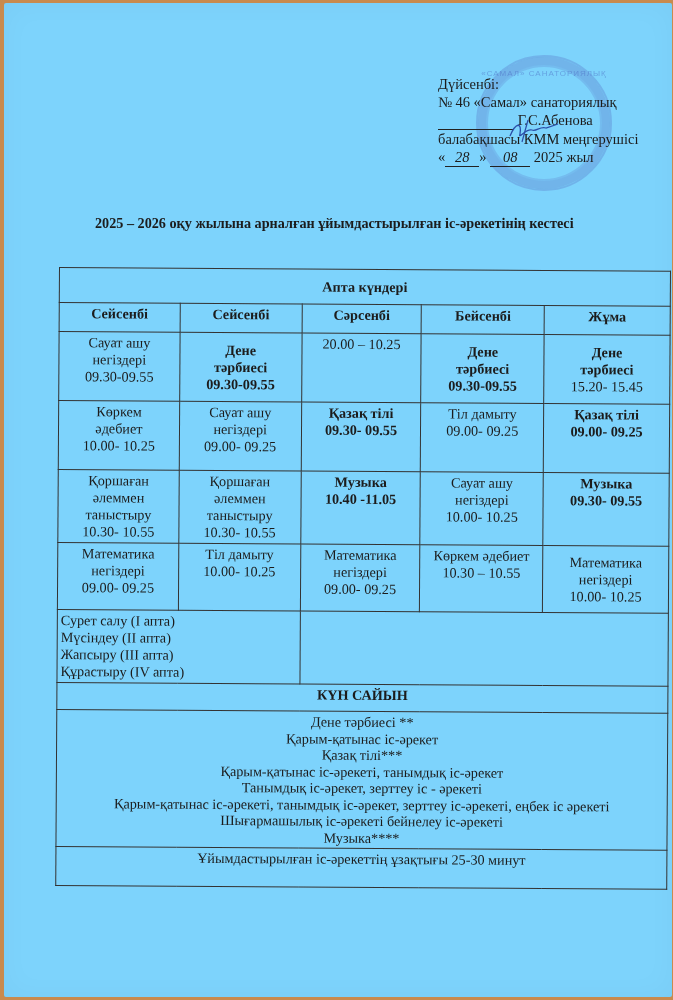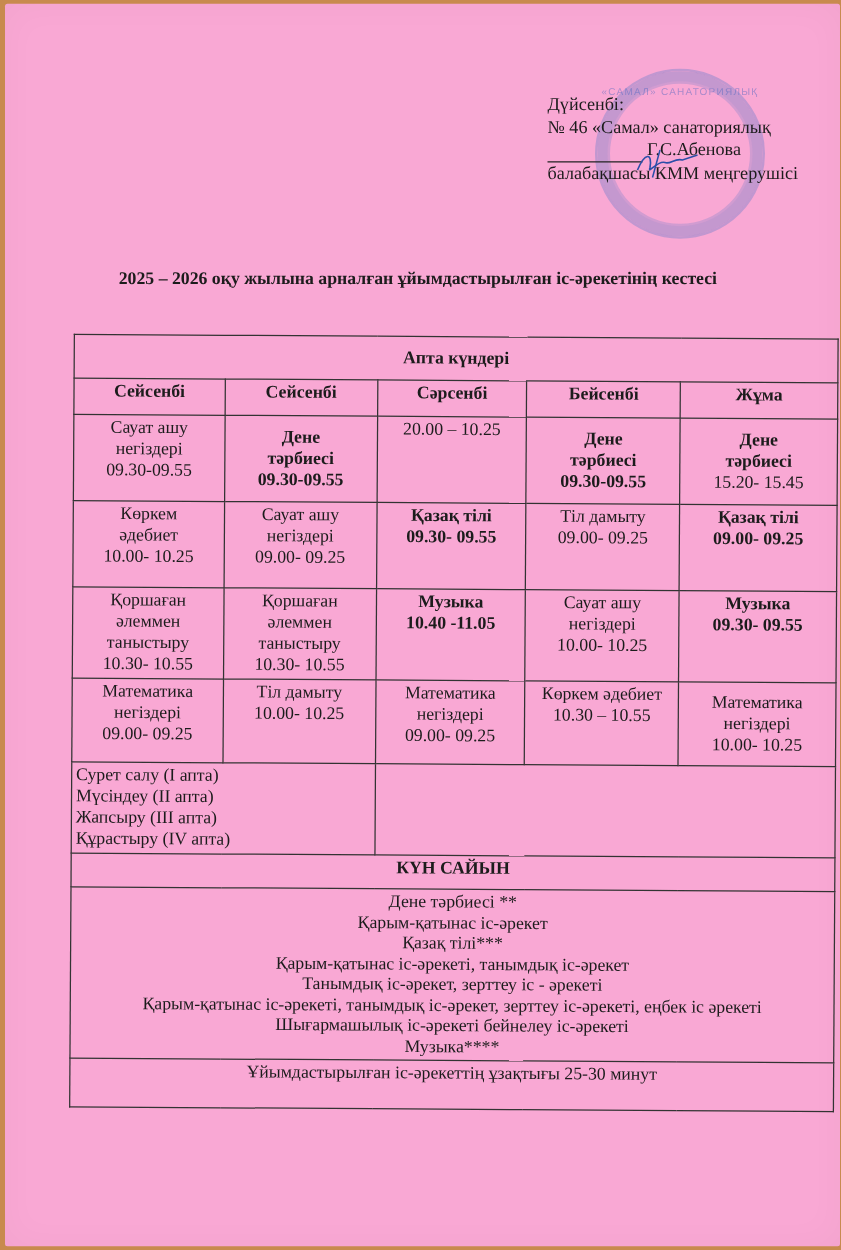--- a/index.html
+++ b/index.html
@@ -5,21 +5,21 @@
   html, body { margin: 0; padding: 0; }
   body {
     width: 673px; height: 1000px; overflow: hidden;
     background: #c88a4e;
     font-family: "Liberation Serif", serif;
     color: #1c1c1c;
     position: relative;
   }
   .page {
     position: absolute; left: 4px; top: 3px; width: 668px; height: 994px;
-    background: #f9a8d4;
+    background: #7dd3fc;
     border-radius: 2px;
     box-shadow: inset 0 0 30px rgba(0,0,0,0.03);
   }
   .approval {
     position: absolute; left: 434px; top: 72px;
     font-size: 14.5px; line-height: 18px;
   }
   .approval div { white-space: nowrap; }
   .stamp {
     position: absolute; left: 472px; top: 52px; width: 132px; height: 132px;
@@ -78,20 +78,25 @@
   </div>
 
   <div class="approval">
     <div>Дүйсенбі:</div>
     <div>№ 46 «Самал» санаториялық</div>
     <div>
       <span class="sig-line" style="width:76px;">&nbsp;</span>
       <span>Г.С.Абенова</span>
     </div>
     <div>балабақшасы КММ меңгерушісі</div>
+    <div>
+      <span>«</span><span class="sig-line" style="width:34px;text-align:center;font-style:italic;">28</span><span>»</span>
+      <span class="sig-line" style="width:40px;text-align:center;font-style:italic;">08</span>
+      <span>2025 жыл</span>
+    </div>
   </div>
 
   <svg class="signature" viewBox="0 0 60 26">
     <path d="M4 18 C10 4, 16 4, 14 16 C12 22, 20 10, 26 12 C30 14, 34 8, 40 10 L52 6" fill="none" stroke="#2b4ea8" stroke-width="1.3"></path>
     <path d="M22 2 L16 24" fill="none" stroke="#2b4ea8" stroke-width="1.2"></path>
   </svg>
 
   <div class="title">
     <div>2025 – 2026 оқу жылына арналған ұйымдастырылған  іс-әрекетінің кестесі</div>
   </div>

